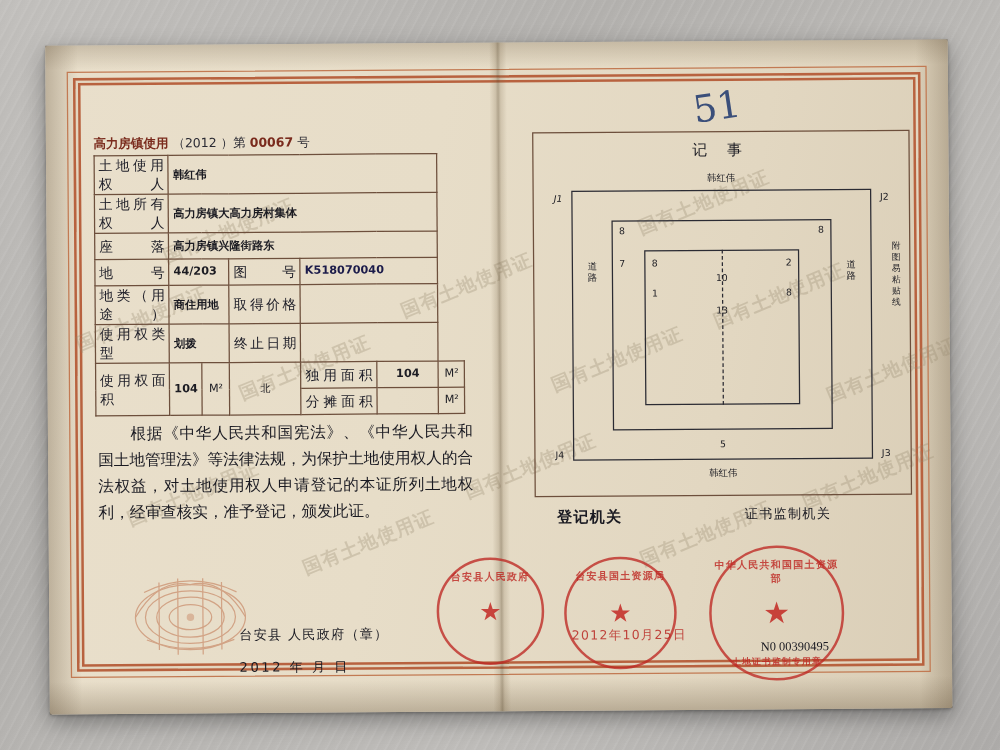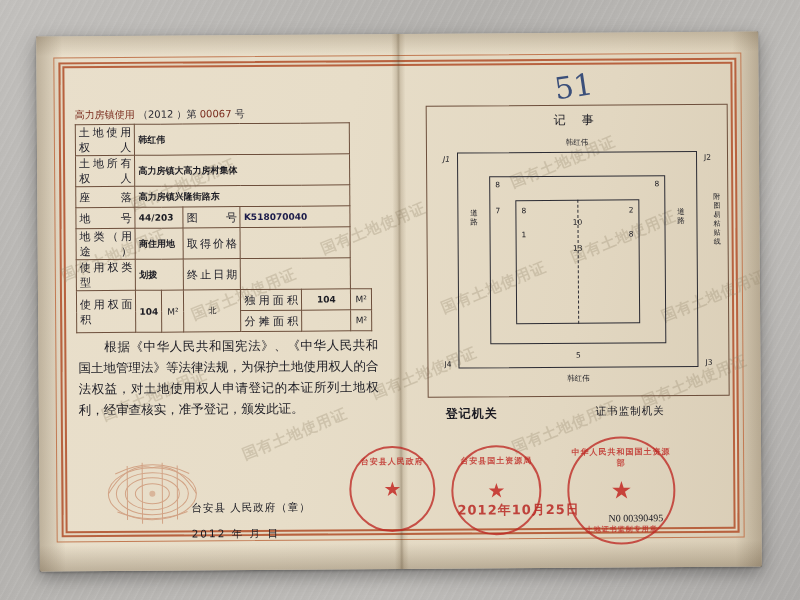--- a/index.html
+++ b/index.html
@@ -108,21 +108,21 @@
 
   .docnum {
     position:absolute;
     left: 38px; top: 72px;
     font-size: 10px;
     color: #2a2a33;
     white-space: nowrap;
   }
   .docnum .stamped {
     color:#7a2b1d;
-    font-weight:normal;
+    font-weight:bold;
     position:relative;
   }
 
   table.infotbl {
     position:absolute;
     left: 38px;
     top: 88px;
     width: 296px;
     border-collapse: collapse;
     font-size: 9px;
@@ -232,22 +232,22 @@
     left:50%; top:50%;
     transform: translate(-50%,-50%);
     color: rgba(195,40,35,0.85);
     font-size: 20px;
     line-height: 1;
   }
   .stamp-date {
     position:absolute;
     z-index: 9;
     color: rgba(185,40,35,0.85);
-    font-size: 13px;
-    font-weight:bold;
+    font-size: 10px;
+    font-weight:normal;
     letter-spacing: 1px;
     text-align: center;
   }
   .pen-mark {
     position:absolute;
     color: #3b4f7a;
     font-size: 30px;
     font-family: "DejaVu Serif", serif;
     transform: rotate(-8deg);
     z-index: 9;

